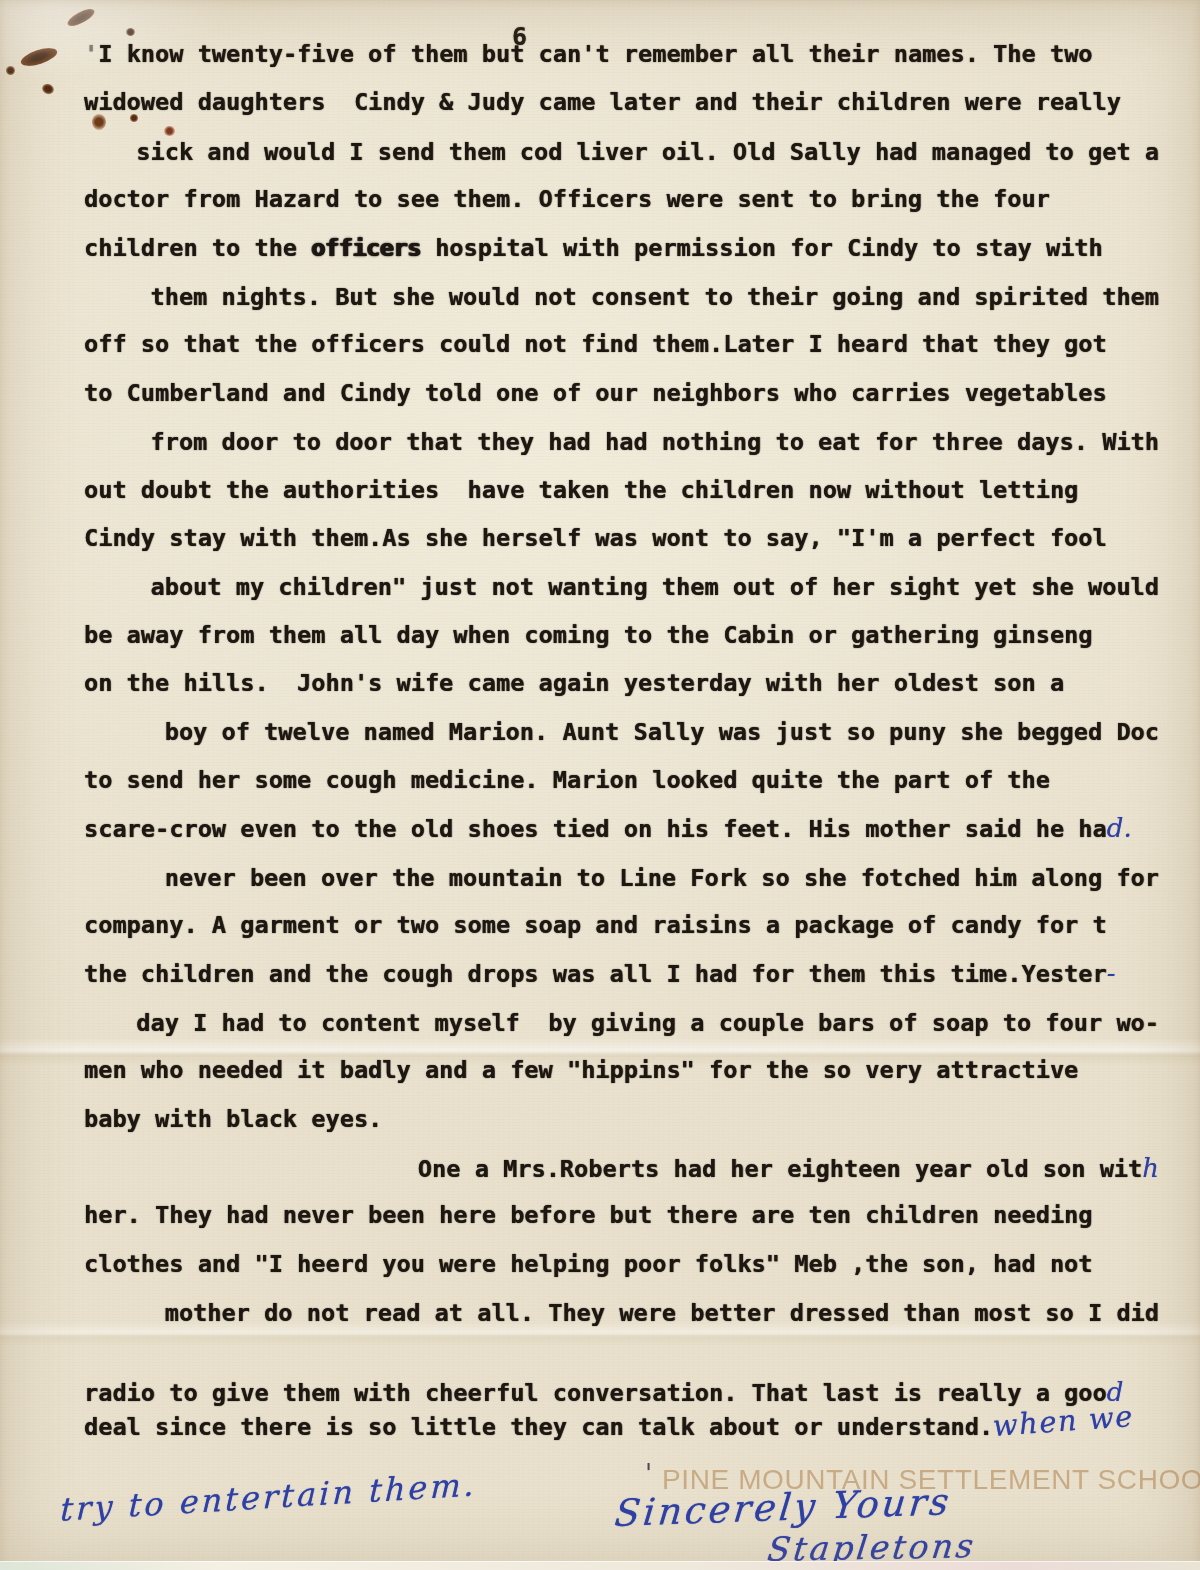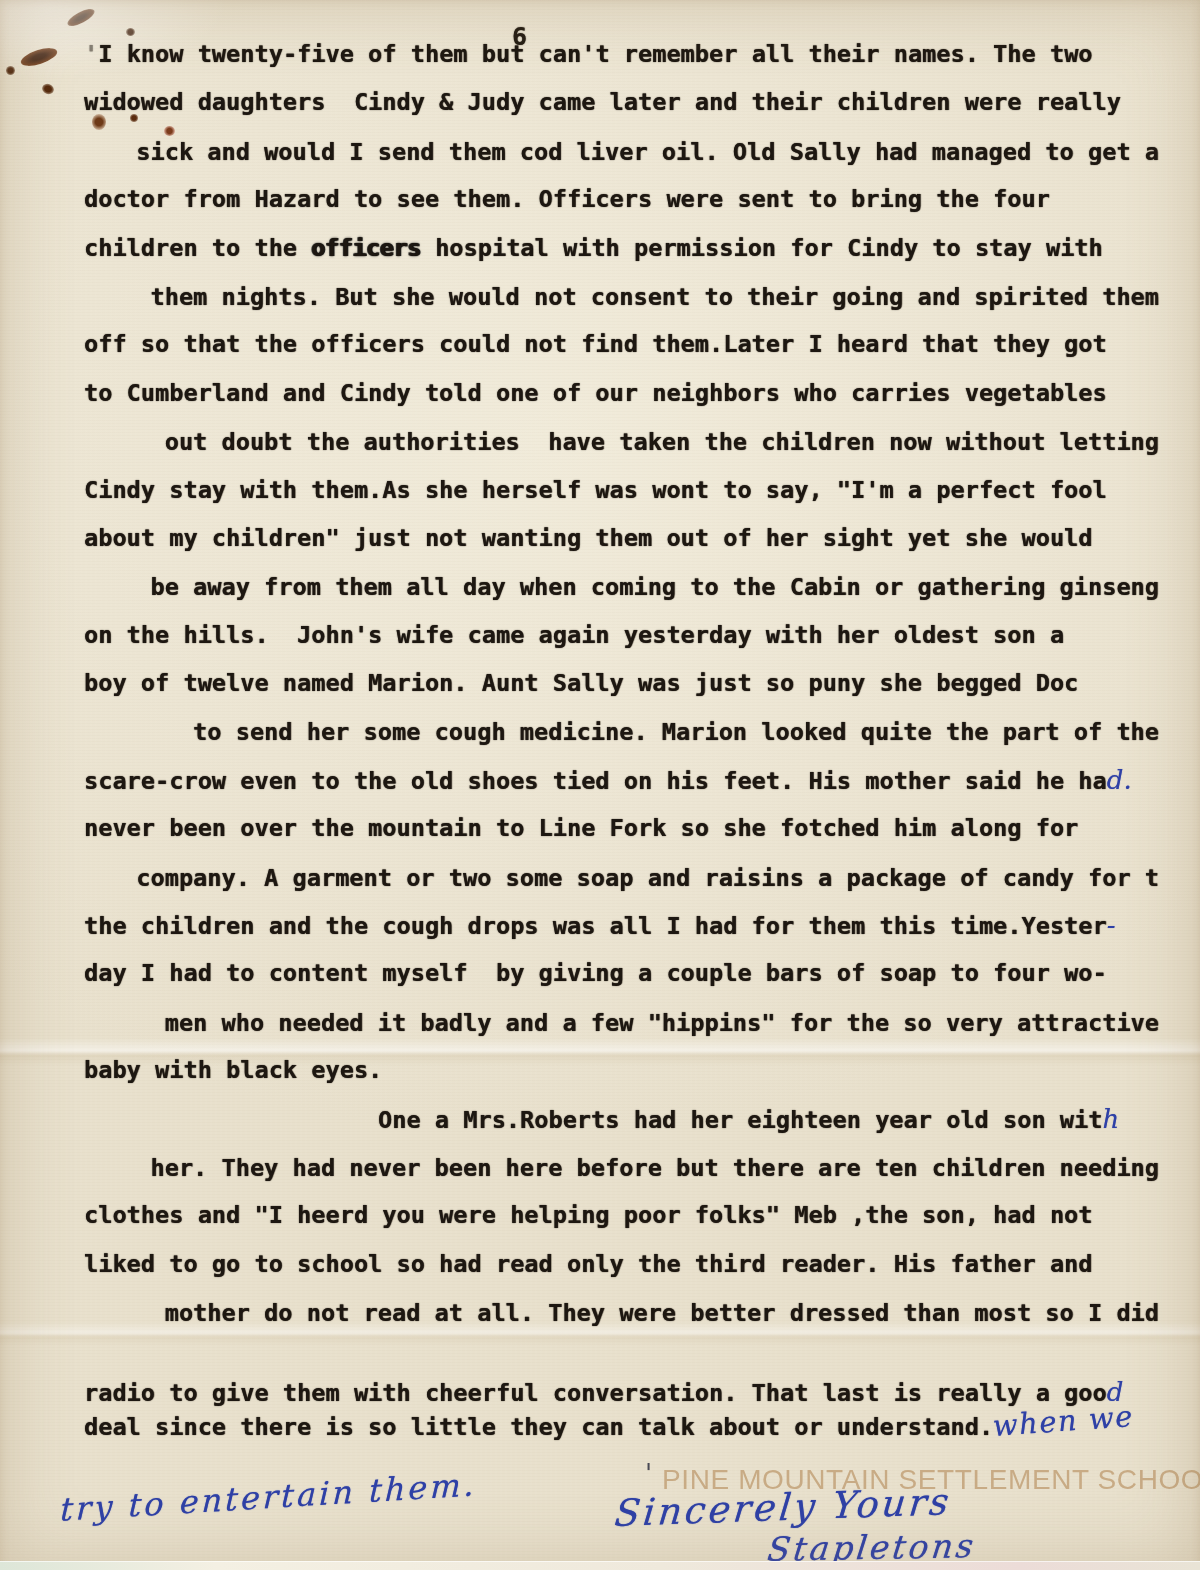--- a/index.html
+++ b/index.html
@@ -146,38 +146,38 @@
 
   <div class="typed" id="typed-lines">
       <div class="line"><span class="seg-faint">'</span><span class="seg">I know twenty-five of them but can't remember all their names. The two</span></div>
       <div class="line"><span class="seg">widowed daughters  Cindy &amp; Judy came later and their children were really</span></div>
       <div class="line"><span class="seg">sick and would I send them cod liver oil. Old Sally had managed to get a</span></div>
       <div class="line"><span class="seg">doctor from Hazard to see them. Officers were sent to bring the four</span></div>
       <div class="line"><span class="seg">children to the </span><span class="seg-overstruck">officers</span><span class="seg"> hospital with permission for Cindy to stay with</span></div>
       <div class="line"><span class="seg">them nights. But she would not consent to their going and spirited them</span></div>
       <div class="line"><span class="seg">off so that the officers could not find them.Later I heard that they got</span></div>
       <div class="line"><span class="seg">to Cumberland and Cindy told one of our neighbors who carries vegetables</span></div>
+      <div class="line"><span class="seg">from door to door that they had had nothing to eat for three days. With</span></div>
       <div class="line"><span class="seg">out doubt the authorities  have taken the children now without letting</span></div>
       <div class="line"><span class="seg">Cindy stay with them.As she herself was wont to say, "I'm a perfect fool</span></div>
       <div class="line"><span class="seg">about my children" just not wanting them out of her sight yet she would</span></div>
       <div class="line"><span class="seg">be away from them all day when coming to the Cabin or gathering ginseng</span></div>
       <div class="line"><span class="seg">on the hills.  John's wife came again yesterday with her oldest son a</span></div>
       <div class="line"><span class="seg">boy of twelve named Marion. Aunt Sally was just so puny she begged Doc</span></div>
       <div class="line"><span class="seg">to send her some cough medicine. Marion looked quite the part of the</span></div>
       <div class="line"><span class="seg">scare-crow even to the old shoes tied on his feet. His mother said he ha</span><span class="seg-blue-hand">d.</span></div>
       <div class="line"><span class="seg">never been over the mountain to Line Fork so she fotched him along for</span></div>
       <div class="line"><span class="seg">company. A garment or two some soap and raisins a package of candy for t</span></div>
       <div class="line"><span class="seg">the children and the cough drops was all I had for them this time.Yester</span><span class="seg-blue-hand">-</span></div>
       <div class="line"><span class="seg">day I had to content myself  by giving a couple bars of soap to four wo-</span></div>
       <div class="line"><span class="seg">men who needed it badly and a few "hippins" for the so very attractive</span></div>
       <div class="line"><span class="seg">baby with black eyes.</span></div>
       <div class="line" style="margin-left: 294px;"><span class="seg">One a Mrs.Roberts had her eighteen year old son wit</span><span class="seg-blue-hand">h</span></div>
       <div class="line"><span class="seg">her. They had never been here before but there are ten children needing</span></div>
       <div class="line"><span class="seg">clothes and "I heerd you were helping poor folks" Meb ,the son, had not</span></div>
-      <div class="line"><span class="seg">liked to go to school so had read only the third reader. His father and</span></div>
       <div class="line"><span class="seg">mother do not read at all. They were better dressed than most so I did</span></div>
     </div>
 
   <div class="typed typed-tight" id="tight-lines">
       <div class="line"><span class="seg">radio to give them with cheerful conversation. That last is really a goo</span><span class="seg-blue-hand">d</span></div>
       <div class="line"><span class="seg">deal since there is so little they can talk about or understand.</span><span class="seg-blue-cursive">when we</span></div>
     </div>
 
   <div class="hand hand-margin-note">try to entertain them.</div>
 

